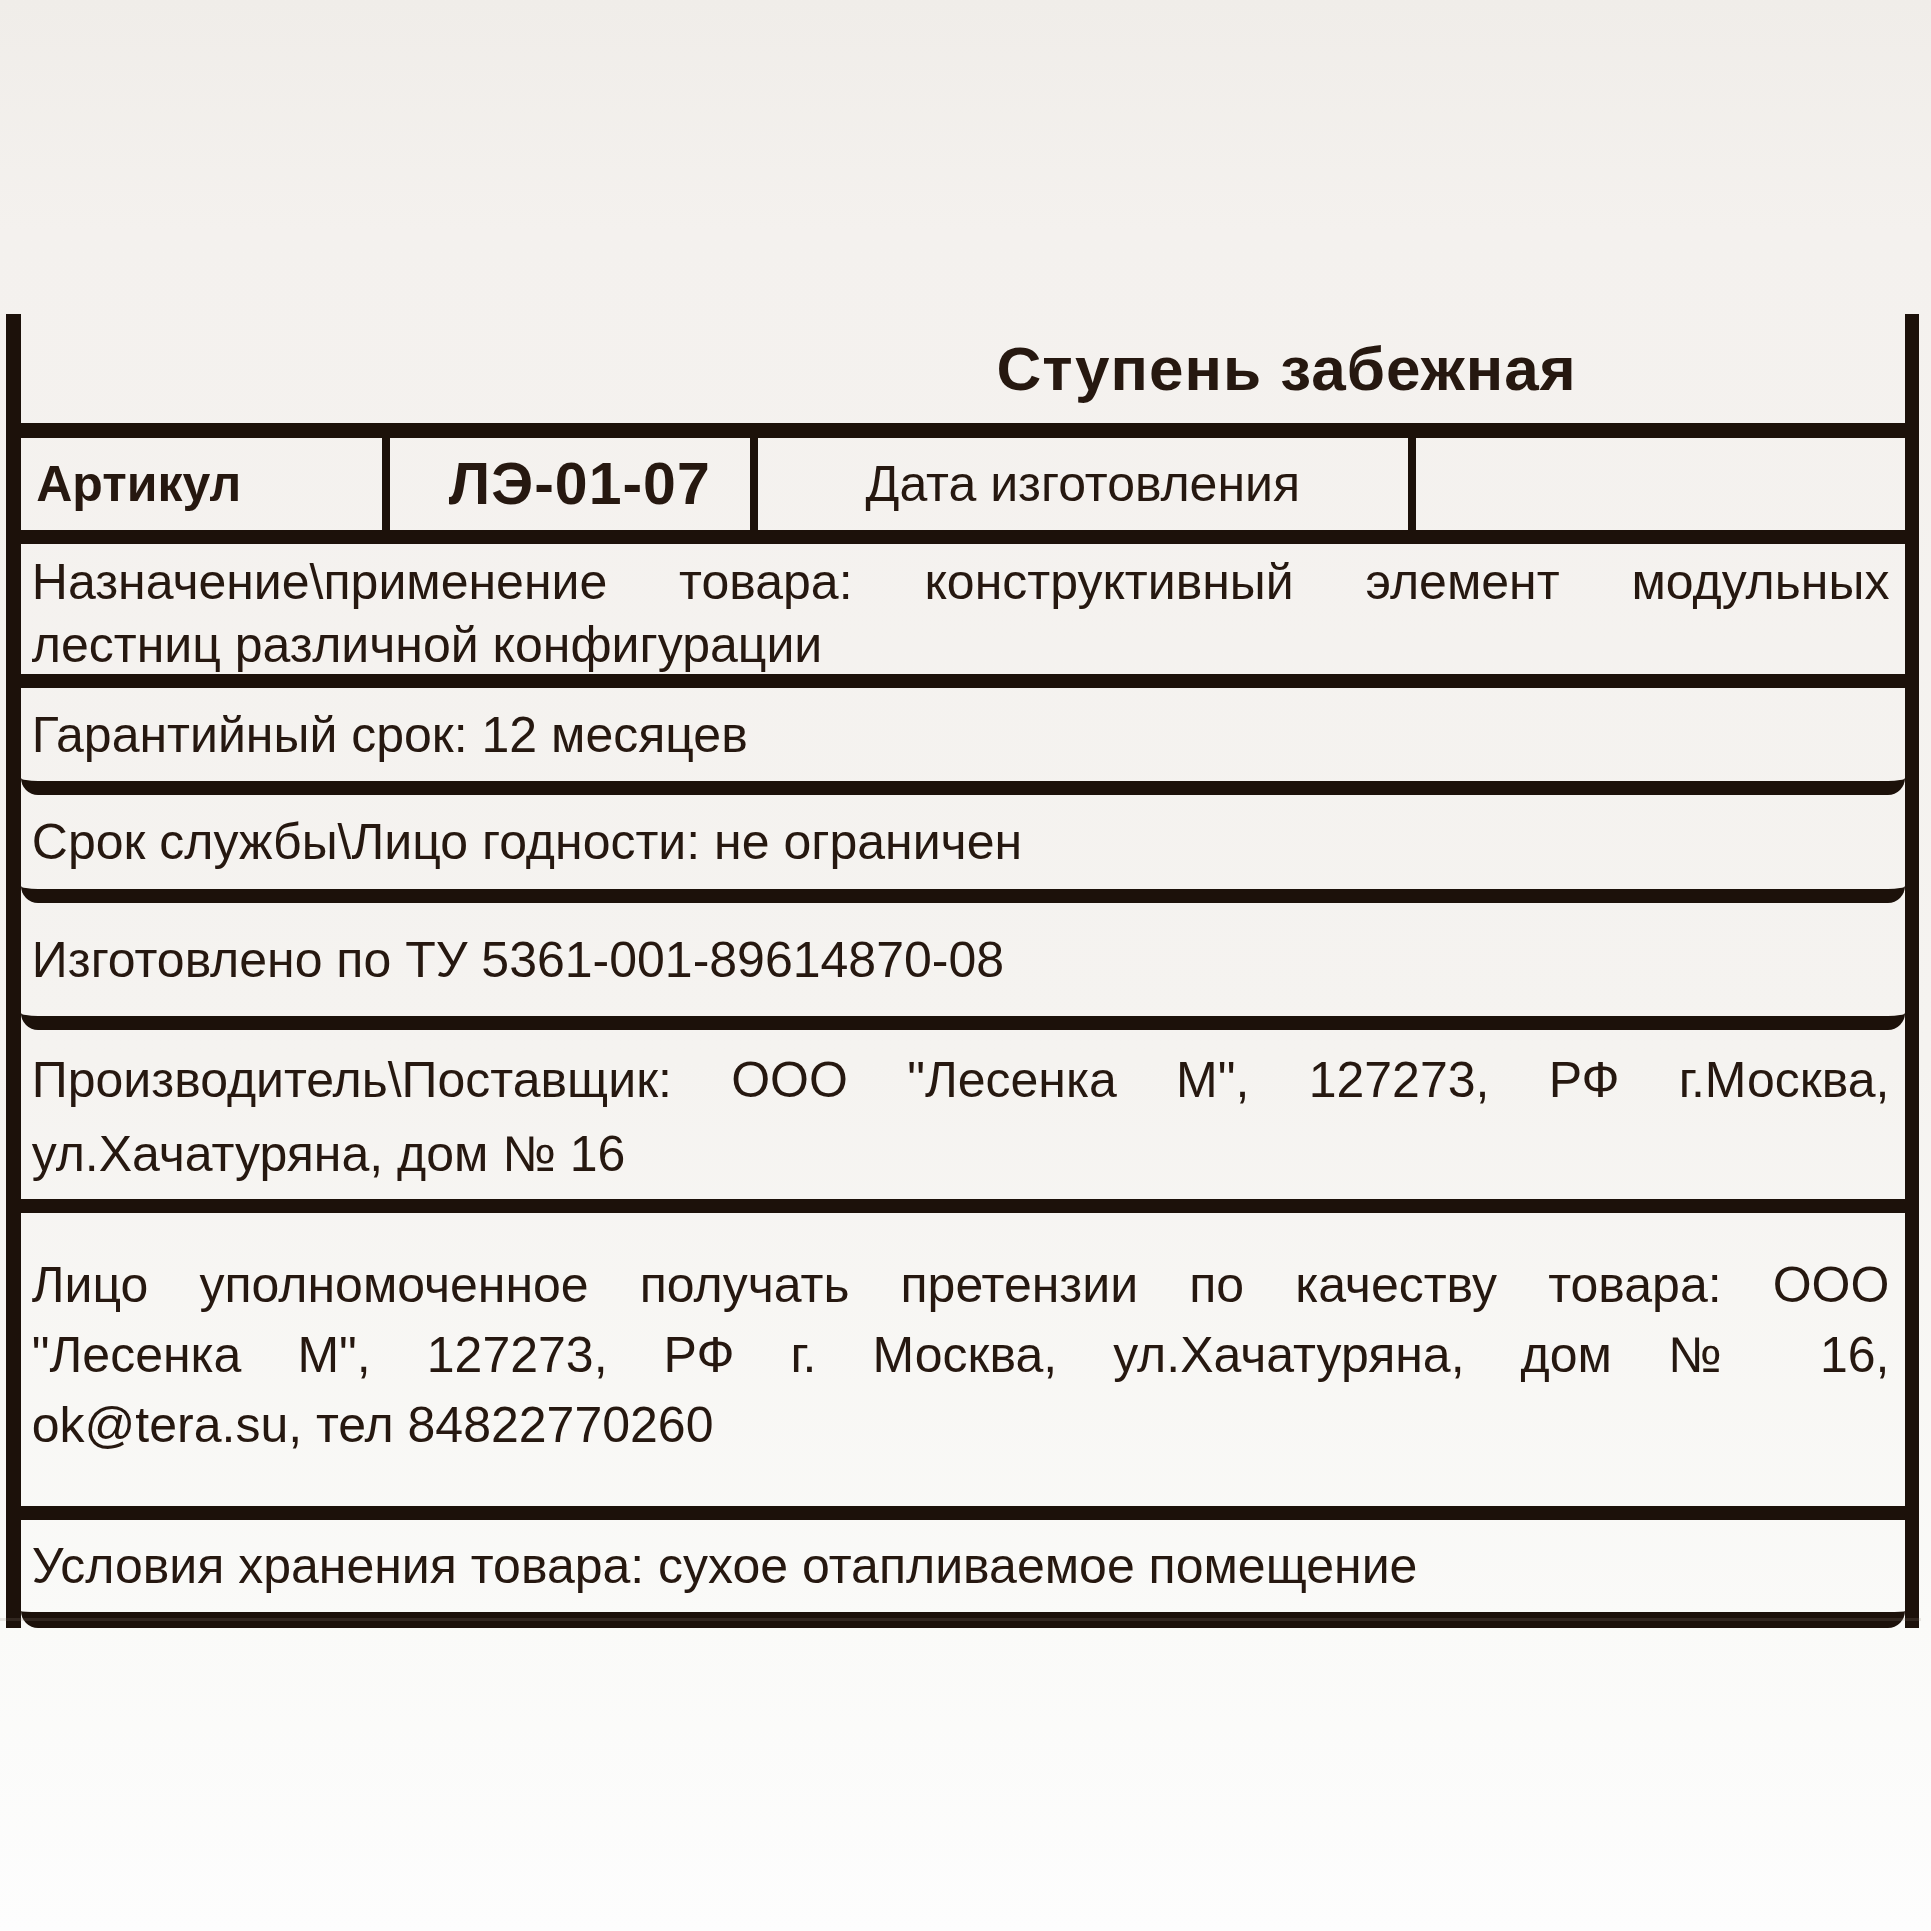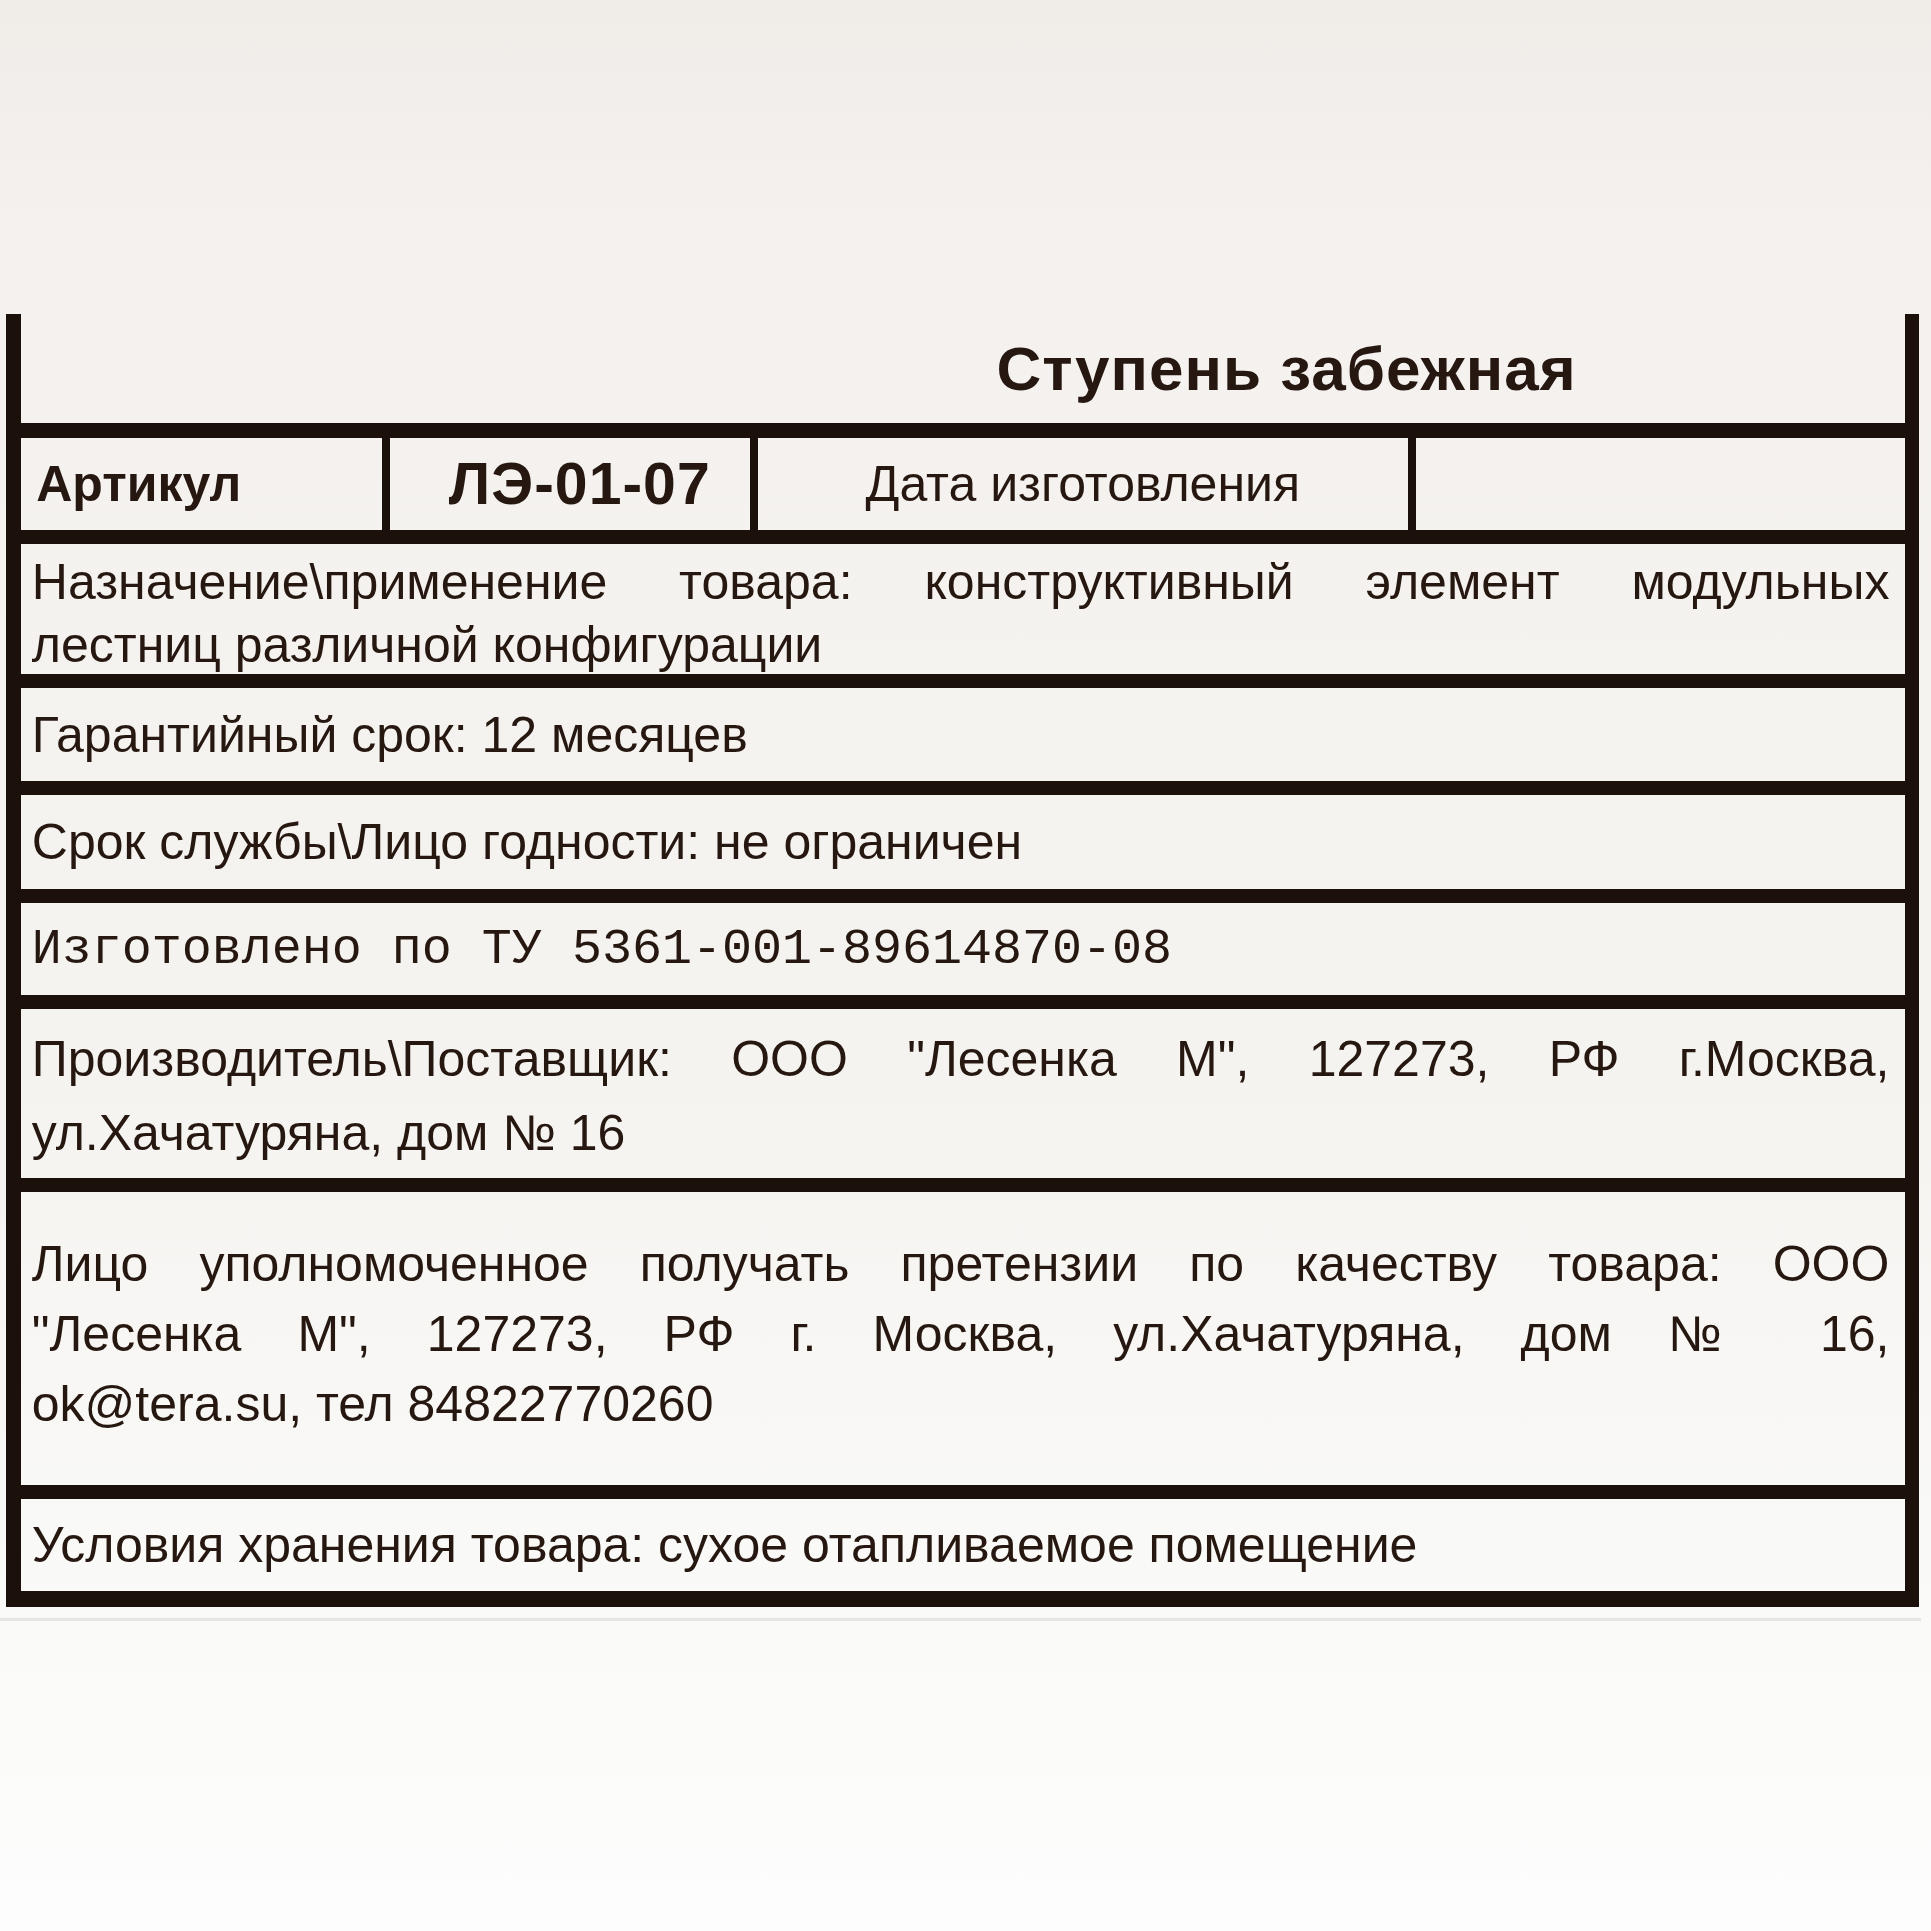--- a/index.html
+++ b/index.html
@@ -21,27 +21,27 @@
     padding-right:328px;border-bottom-width:15.4px;
     font-size:62px;font-weight:bold;letter-spacing:1px;white-space:nowrap;
   }
   .row-header{height:106px;display:flex;align-items:stretch;font-size:50px;}
   .cell{display:flex;align-items:center;box-sizing:border-box;overflow:hidden;}
   .c1{width:369px;border-right:8.7px solid #1c110a;padding-left:15.4px;font-weight:bold;}
   .c2{width:368px;border-right:8.7px solid #1c110a;justify-content:center;font-weight:bold;font-size:59px;letter-spacing:1px;padding-left:20px;}
   .c3{width:658px;border-right:8.7px solid #1c110a;justify-content:center;}
   .c4{flex:1;}
   .row-text{font-size:50px;padding-left:11px;padding-right:15.4px;}
-  .vcenter{display:flex;align-items:center;}
+  .vcenter{display:flex;align-items:center;border-radius:17px;}
   .line{display:block;}
   .just{text-align:justify;text-align-last:justify;}
   .r-purpose{height:144px;padding-top:6.8px;line-height:63px;}
   .r-warranty{height:107px;}
   .r-service{height:108px;}
-  .r-made{height:106px;font-family:Liberation Mono, monospace;}
+  .r-made{height:127px;}
   .r-mfr{height:183px;padding-top:12.6px;line-height:74px;}
   .r-claims{height:307px;padding-top:37px;line-height:70px;}
   .r-storage{height:108px;border-bottom-width:16.4px;}
   
   .label-edge{position:absolute;left:0;top:1618px;width:1921px;height:2.9px;background:rgba(150,140,128,0.18);}
 </style>
 </head>
 <body>
 
 <div class="ltable">

